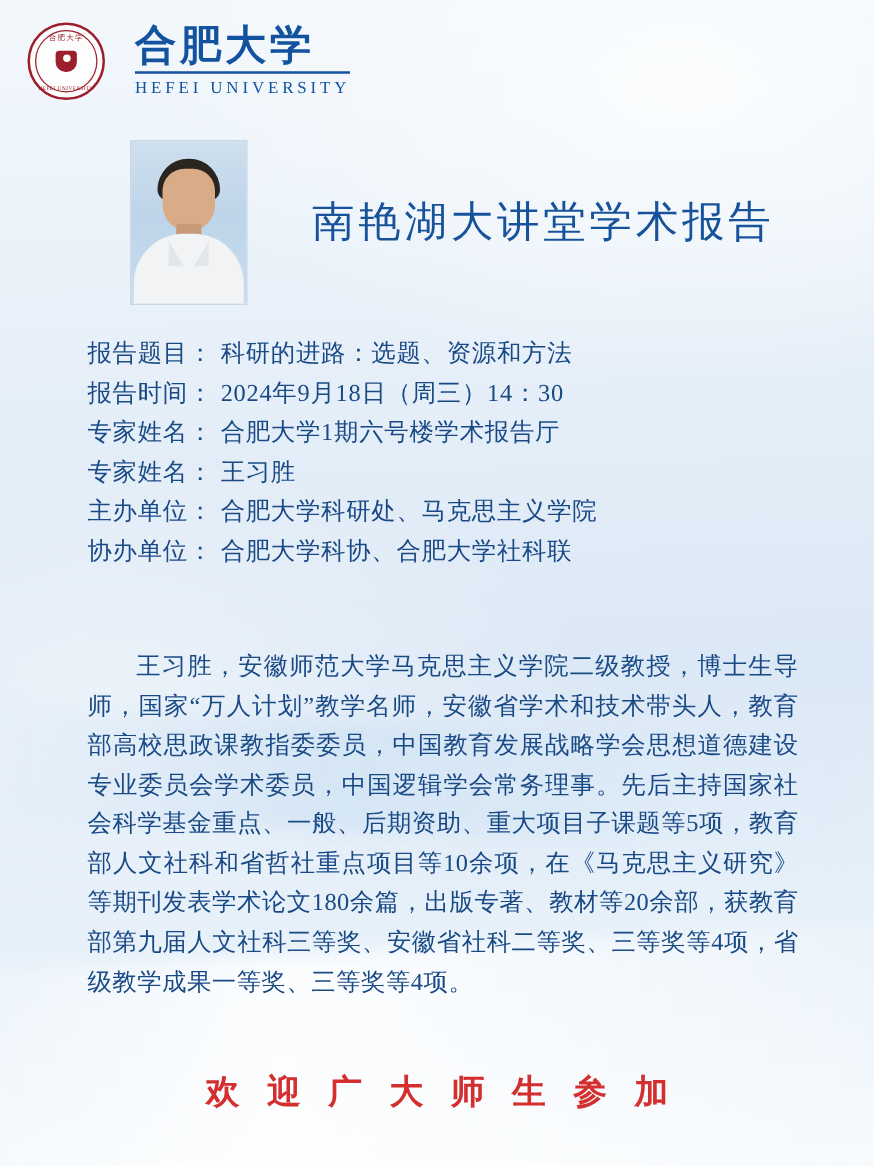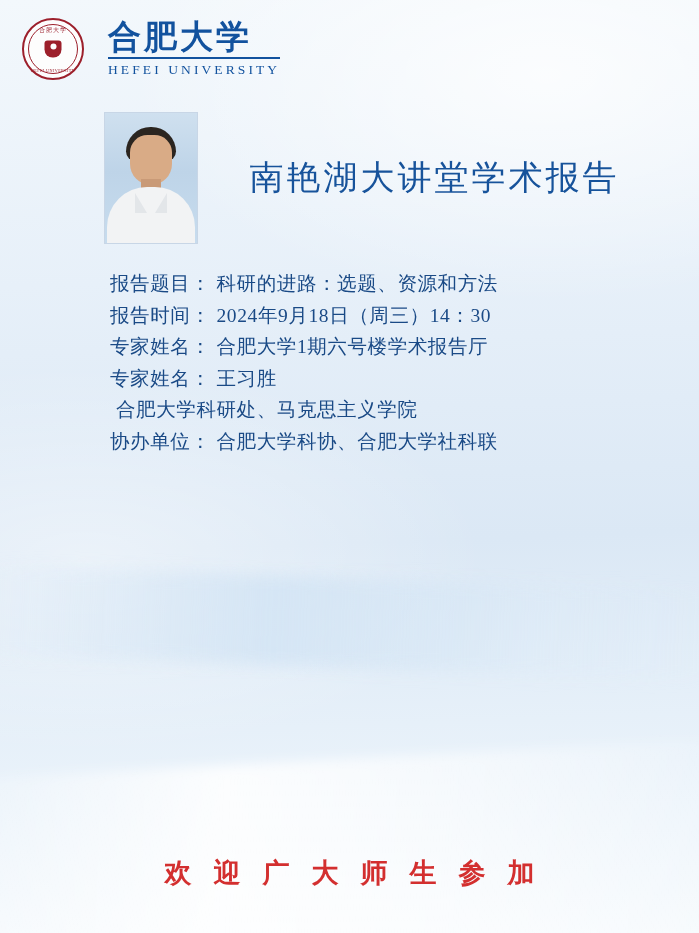--- a/index.html
+++ b/index.html
@@ -219,21 +219,20 @@
     font-weight: 500;
     font-family: "Liberation Serif", "DejaVu Serif", serif;
     padding-right: 28px;
   }
   
   .info {
     position: absolute;
     top: 268px;
     left: 70px;
     right: 75px;
-    margin-left: 40px;
   }
   .info-row {
     display: flex;
     align-items: baseline;
     font-size: 19.5px;
     line-height: 1.62;
     color: #1a4a86;
     letter-spacing: 0.6px;
   }
   .info-label {
@@ -312,23 +311,25 @@
     </div>
     <div class="info-row">
       <span class="info-label">专家姓名：</span>
       <span class="info-value">合肥大学1期六号楼学术报告厅</span>
     </div>
     <div class="info-row">
       <span class="info-label">专家姓名：</span>
       <span class="info-value">王习胜</span>
     </div>
     <div class="info-row">
+      <span class="info-label">主办单位：</span>
       <span class="info-value">合肥大学科研处、马克思主义学院</span>
     </div>
     <div class="info-row">
       <span class="info-label">协办单位：</span>
       <span class="info-value">合肥大学科协、合肥大学社科联</span>
     </div>
   </div>
 
+  <div class="bio">王习胜，安徽师范大学马克思主义学院二级教授，博士生导师，国家“万人计划”教学名师，安徽省学术和技术带头人，教育部高校思政课教指委委员，中国教育发展战略学会思想道德建设专业委员会学术委员，中国逻辑学会常务理事。先后主持国家社会科学基金重点、一般、后期资助、重大项目子课题等5项，教育部人文社科和省哲社重点项目等10余项，在《马克思主义研究》等期刊发表学术论文180余篇，出版专著、教材等20余部，获教育部第九届人文社科三等奖、安徽省社科二等奖、三等奖等4项，省级教学成果一等奖、三等奖等4项。</div>
 
   <div class="welcome">欢迎广大师生参加</div>
 </div>
 
 </body></html>

